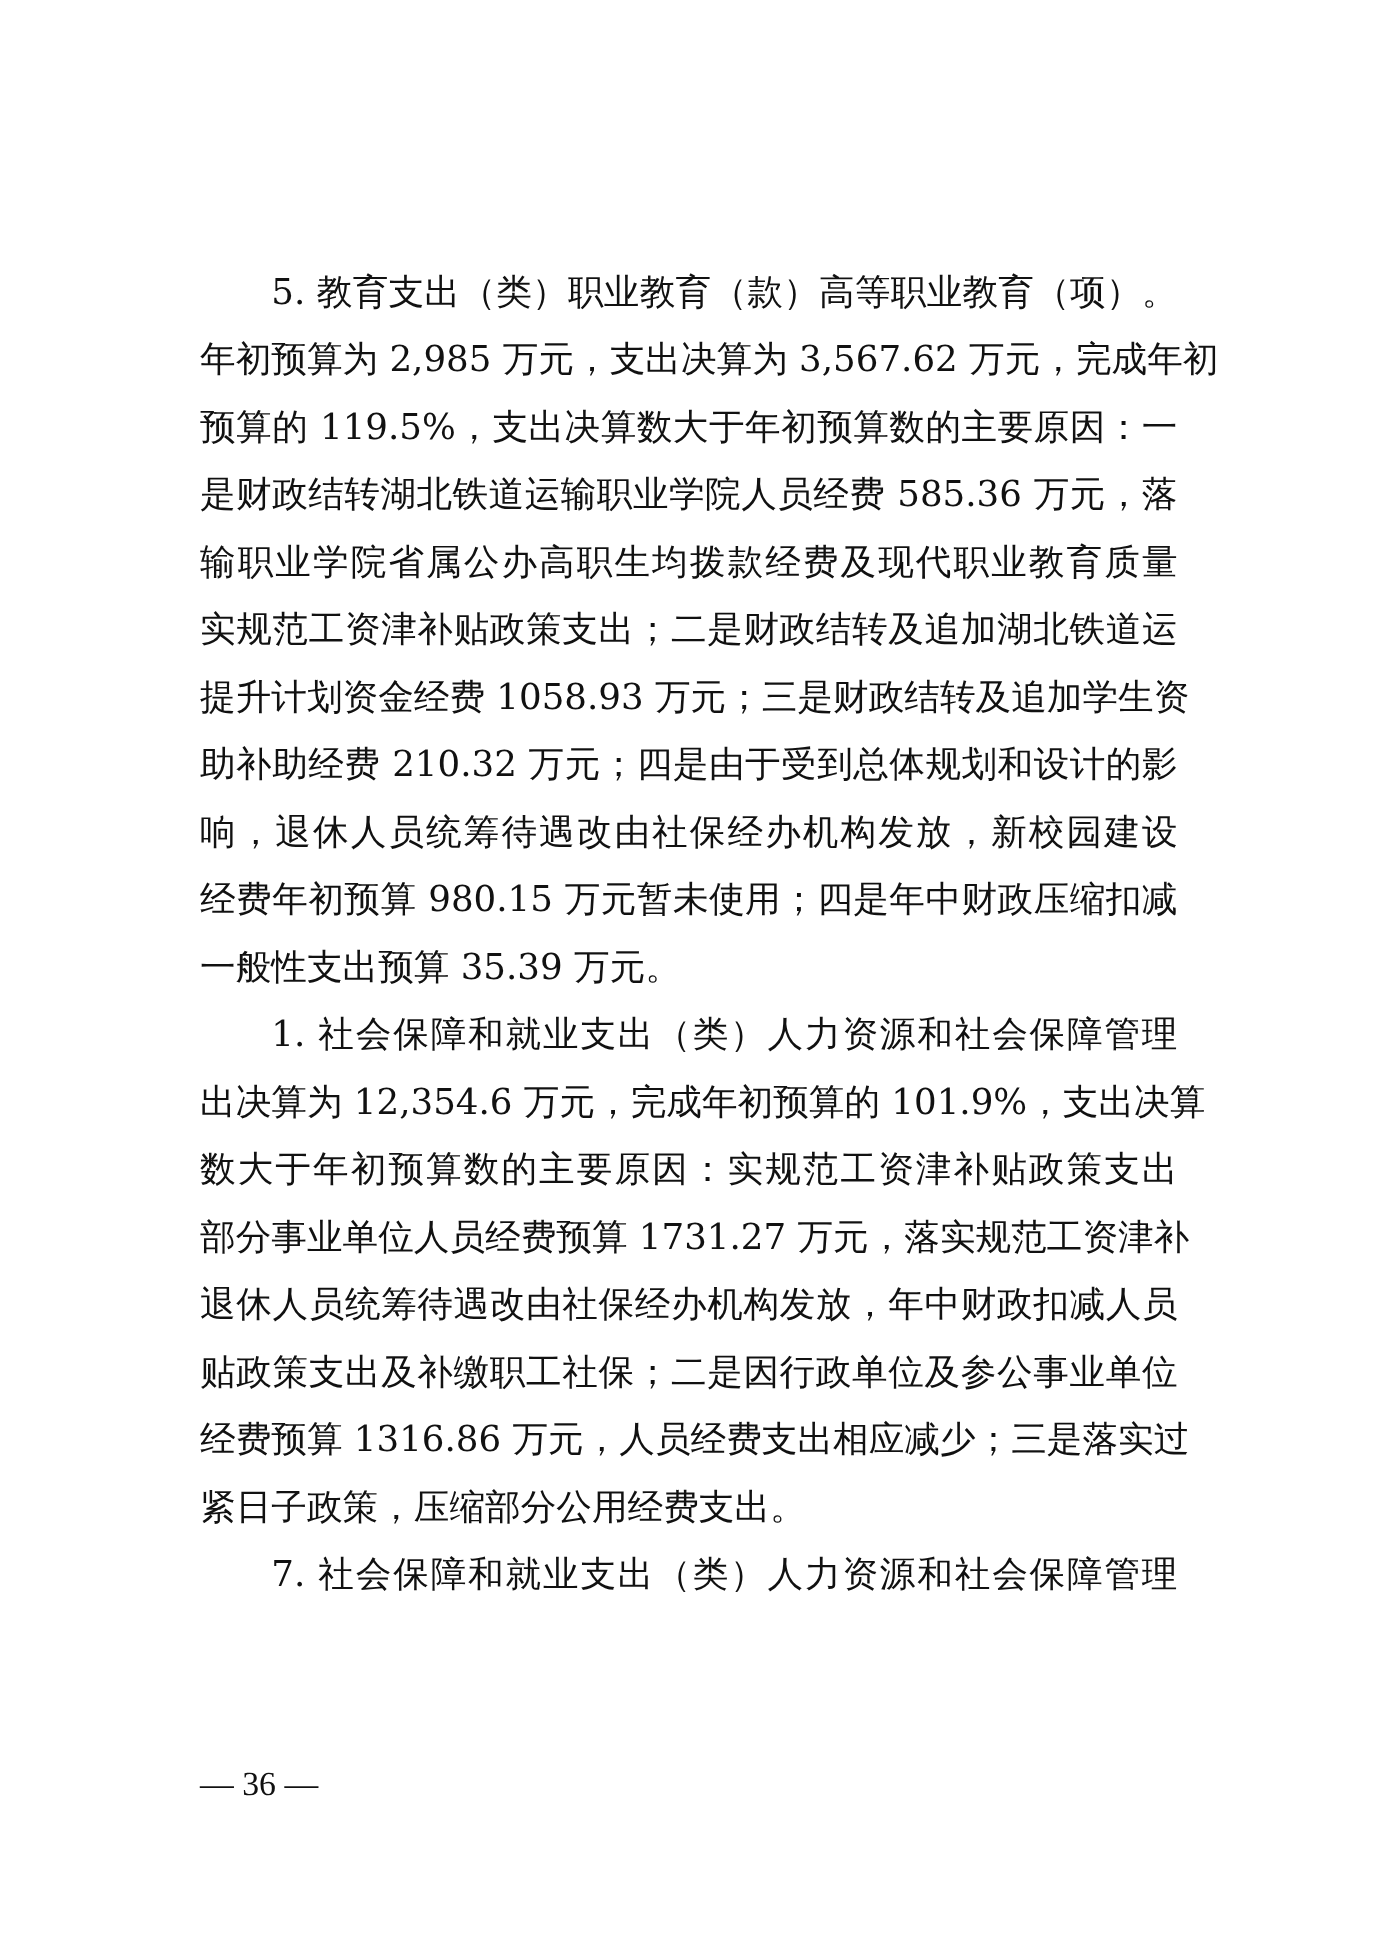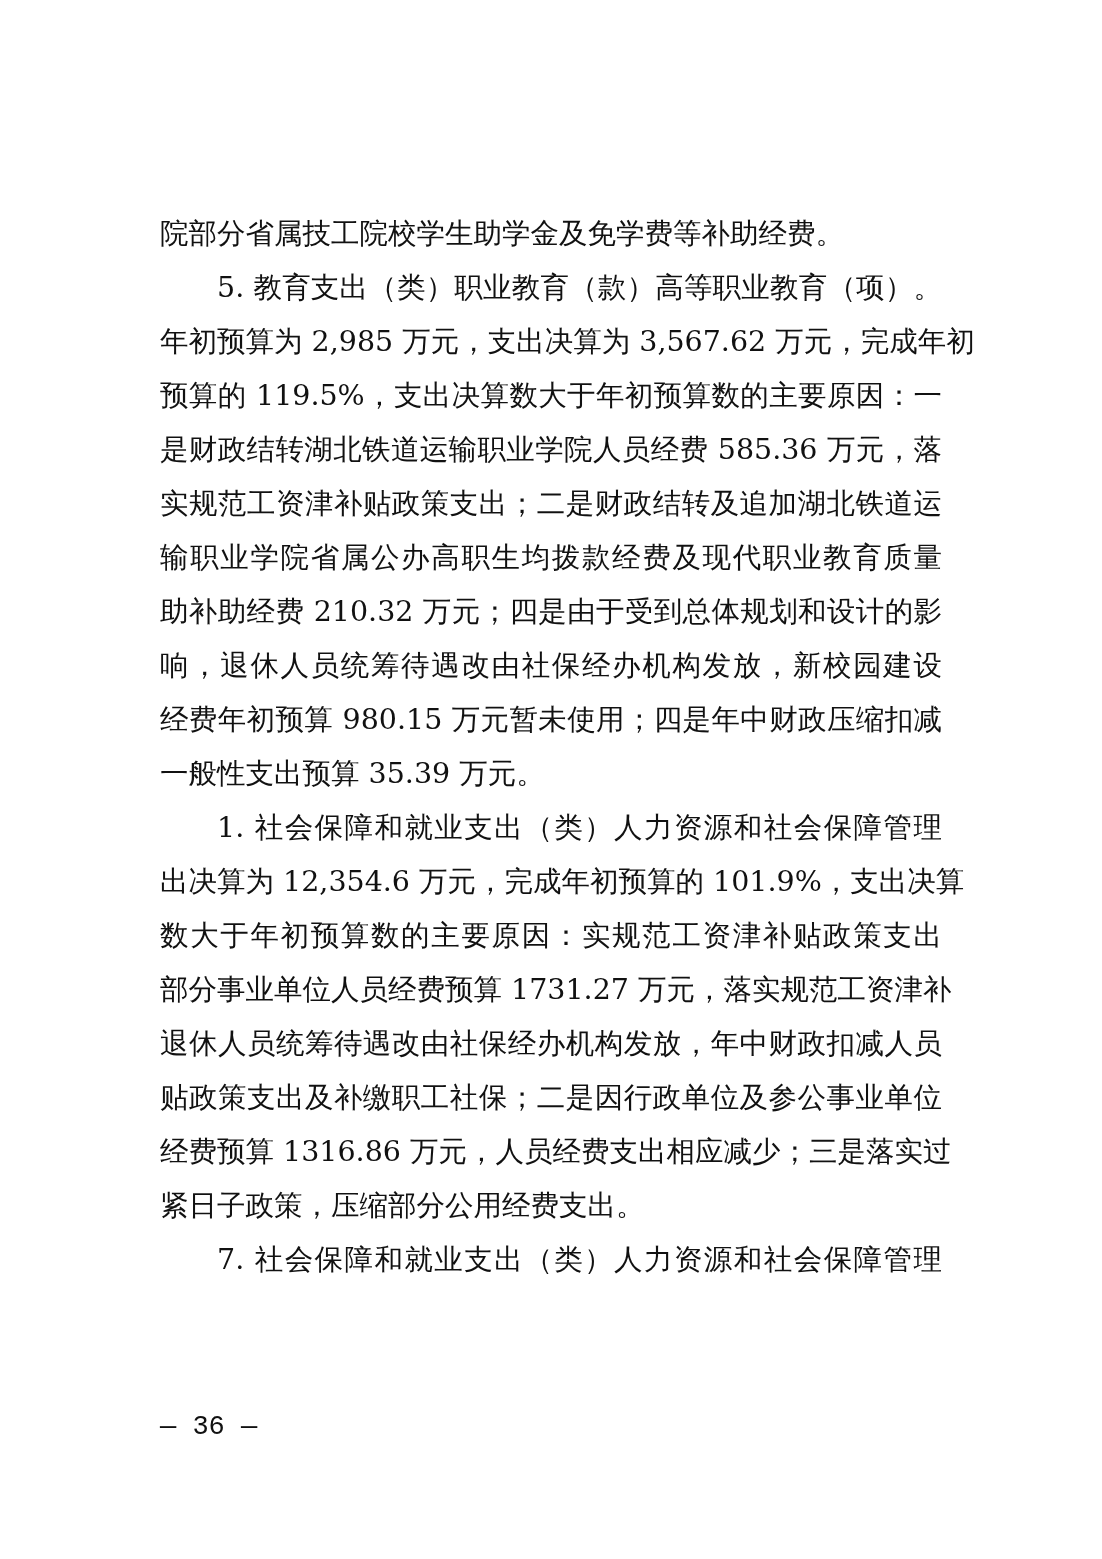--- a/index.html
+++ b/index.html
@@ -44,36 +44,36 @@
     .line.indent {
       padding-left: 57px;
     }
     .page-number {
       position: absolute;
       left: 160px;
       top: 1407px;
       height: 40px;
       line-height: 40px;
       font-size: 27px;
-      font-family: Liberation Mono, monospace;
+      font-family: Liberation Serif, serif;
       white-space: pre;
     }
   </style>
 </head>
 <body>
 
 <div class="page">
   <div class="body-text">
-    <div class="line last">院部分省属技工院校学生助学金及免学费等补助经费。</div>
     <div class="line indent">5. 教育支出（类）职业教育（款）高等职业教育（项）。</div>
     <div class="line">年初预算为 2,985 万元，支出决算为 3,567.62 万元，完成年初</div>
     <div class="line">预算的 119.5%，支出决算数大于年初预算数的主要原因：一</div>
     <div class="line">是财政结转湖北铁道运输职业学院人员经费 585.36 万元，落</div>
+    <div class="line">输职业学院省属公办高职生均拨款经费及现代职业教育质量</div>
     <div class="line">实规范工资津补贴政策支出；二是财政结转及追加湖北铁道运</div>
-    <div class="line">输职业学院省属公办高职生均拨款经费及现代职业教育质量</div>
+    <div class="line">提升计划资金经费 1058.93 万元；三是财政结转及追加学生资</div>
     <div class="line">助补助经费 210.32 万元；四是由于受到总体规划和设计的影</div>
     <div class="line">响，退休人员统筹待遇改由社保经办机构发放，新校园建设</div>
     <div class="line">经费年初预算 980.15 万元暂未使用；四是年中财政压缩扣减</div>
     <div class="line last">一般性支出预算 35.39 万元。</div>
     <div class="line indent">1. 社会保障和就业支出（类）人力资源和社会保障管理</div>
     <div class="line">出决算为 12,354.6 万元，完成年初预算的 101.9%，支出决算</div>
     <div class="line">数大于年初预算数的主要原因：实规范工资津补贴政策支出</div>
     <div class="line">部分事业单位人员经费预算 1731.27 万元，落实规范工资津补</div>
     <div class="line">退休人员统筹待遇改由社保经办机构发放，年中财政扣减人员</div>
     <div class="line">贴政策支出及补缴职工社保；二是因行政单位及参公事业单位</div>

